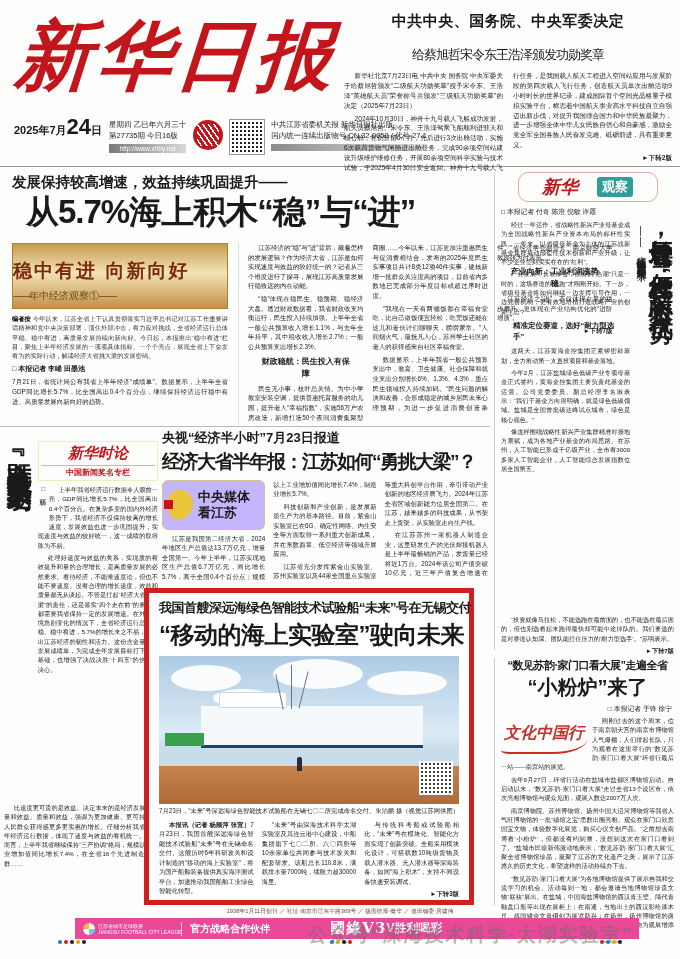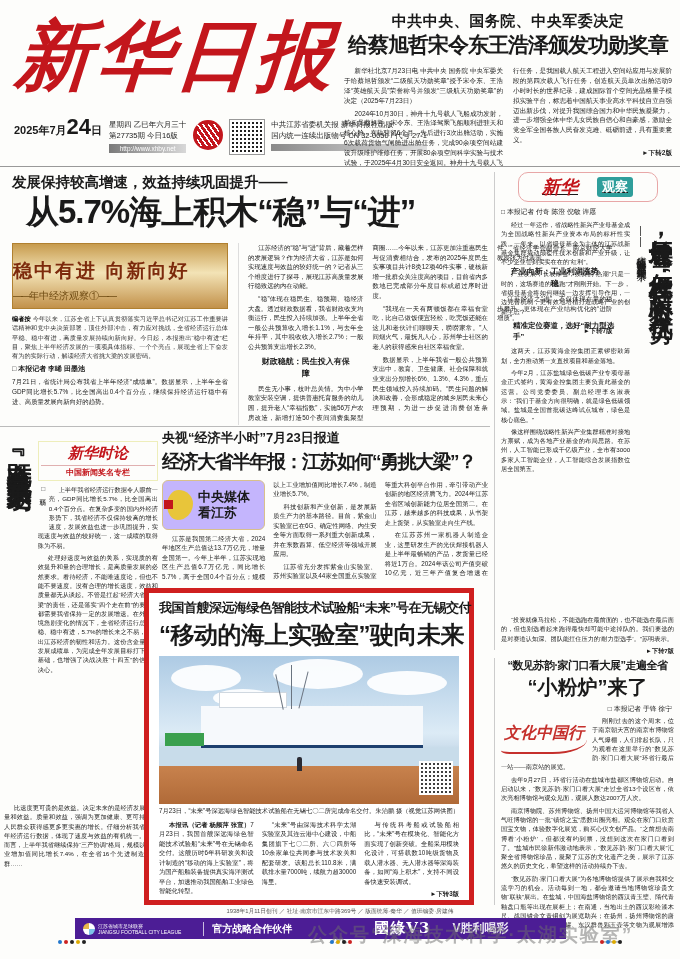--- a/index.html
+++ b/index.html
@@ -27,21 +27,21 @@
       background:repeating-linear-gradient(55deg,transparent 0 3px,#fff 3px 4.5px);}
   .qr{width:30px;height:30px;flex:0 0 auto;
       background:repeating-linear-gradient(0deg,#111 0 2px,#fff 2px 4px),
                  repeating-linear-gradient(90deg,#111 0 2px,#fff 2px 4px);
       background-blend-mode:screen;border:2px solid #fff;outline:1px solid #999;}
   .pubBar{margin-top:2px;height:7px;background:linear-gradient(90deg,#8a8a8a,#e0e0e0);}
 
   
   .topStory{position:absolute;left:344px;top:12px;width:328px;}
   .topKicker{font-size:15px;font-weight:bold;text-align:center;letter-spacing:.5px;}
-  .topHead{font-size:21px;font-weight:bold;text-align:center;letter-spacing:-1px;margin-top:0;}
+  .topHead{font-size:13px;font-weight:normal;text-align:center;letter-spacing:-1px;margin-top:15px;}
   .topBody{margin-top:7px;column-count:2;column-gap:10px;font-size:6.6px;line-height:1.5;color:#222;}
 
   
   .mainKicker{position:absolute;left:12px;top:173px;font-size:14.5px;font-weight:bold;}
   .mainHead{position:absolute;left:26px;top:190px;width:462px;font-size:33px;font-weight:bold;
             letter-spacing:-1px;white-space:nowrap;}
   .mainBand{position:absolute;left:12px;top:243px;width:476px;height:182px;display:flex;gap:10px;}
   .mbLeft{width:216px;flex:0 0 auto;}
   .gold{height:66px;background:linear-gradient(180deg,#c79b4e,#f3e3b6 45%,#c2914a);
         border:1px solid #b08030;text-align:left;padding-top:14px;box-sizing:border-box;}
@@ -50,21 +50,21 @@
   .goldSub:before,.goldSub:after{content:"——";letter-spacing:-2px;color:#6e4a12;}
   .ednote{font-size:6.2px;line-height:1.5;margin-top:5px;color:#333;}
   .ednote b{color:#000;}
   .mbByline{font-size:7px;font-weight:bold;margin-top:4px;}
   .mbLeft .p1{font-size:6.4px;line-height:1.5;margin-top:3px;}
   .mbRight{flex:1;column-count:2;column-gap:9px;font-size:6.4px;line-height:1.5;border-left:1px solid #ddd;padding-left:9px;}
   .mbRight .subhead{font-size:8px;}
 
   
   .guancha{position:absolute;left:494px;top:172px;width:180px;height:478px;border-left:1px solid #ccc;padding-left:6px;box-sizing:border-box;}
-  .gLogo{display:flex;align-items:center;justify-content:center;gap:19px;border:1px solid #e8a7a7;border-radius:10px;padding:2px 4px;width:130px;margin:0 auto;text-decoration:underline;}
+  .gLogo{display:flex;align-items:center;justify-content:center;gap:19px;border:1px solid #e8a7a7;border-radius:10px;padding:2px 4px;width:130px;margin:0 auto;}
   .gLogoXin{font-family:"DejaVu Serif",serif;font-style:italic;font-weight:bold;color:#c3161c;font-size:18px;}
   .gLogoGc{background:#2f9e9b;color:#fff;font-weight:bold;font-size:13px;padding:1px 5px;border-radius:3px;}
   .gByline{font-size:6.8px;margin:5px 0 3px 0;}
   .gMain{display:flex;height:392px;}
   .gText{flex:1;font-size:6.2px;line-height:1.5;overflow:hidden;}
   .gText .subhead{font-size:7.5px;text-align:left;}
   .gVhead{writing-mode:vertical-rl;height:392px;margin-left:4px;}
   .gVh1{font-size:24px;font-weight:bold;letter-spacing:2px;line-height:1.08;}
   .gVh2{font-size:10px;margin-top:6px;letter-spacing:1px;}
   .gTail{font-size:6.2px;line-height:1.5;margin-top:3px;}
@@ -113,21 +113,21 @@
   .cuKicker{font-size:11px;font-weight:bold;text-align:center;letter-spacing:-.5px;white-space:nowrap;}
   .cuHead{font-size:20px;font-weight:bold;text-align:center;line-height:1.25;margin-top:2px;}
   .cuByline{font-size:6.8px;text-align:right;margin:4px 2px 2px 0;}
   .cuLogo{float:left;width:86px;height:34px;margin:2px 5px 2px 0;
           font-family:"DejaVu Serif",serif;font-style:italic;font-weight:bold;color:#c5302c;font-size:16px;
           border-bottom:2px solid #c5302c;border-radius:0 0 40% 10%;line-height:30px;text-align:center;}
   .cuText{font-size:6.2px;line-height:1.5;}
 
   
   .footLine{position:absolute;left:0;top:907px;width:680px;text-align:center;font-size:5.8px;color:#555;}
-  .banner{position:absolute;left:75px;top:918px;width:491px;height:21px;background:#4c1d95;display:flex;align-items:center;color:#fff;gap:22px;padding:0 8px;box-sizing:border-box;}
+  .banner{position:absolute;left:75px;top:918px;width:564px;height:21px;background:#ec4899;display:flex;align-items:center;color:#fff;gap:0;padding:0 8px;box-sizing:border-box;}
   .league{display:flex;align-items:center;gap:3px;font-size:5px;line-height:1.2;}
   .ballIcon{width:12px;height:12px;border-radius:50%;background:conic-gradient(#fff 0 25%,#7ec3e8 0 50%,#fff 0 75%,#e8b84b 0 100%);}
   .partner{font-size:10px;font-weight:bold;border-left:1px solid rgba(255,255,255,.7);padding-left:8px;}
   .brandV3{font-size:15px;font-weight:bold;font-family:"DejaVu Serif",serif;margin-left:60px;letter-spacing:1px;}
   .slogan{font-size:12px;font-weight:bold;opacity:.9;}
   .watermark{position:absolute;right:2px;top:922px;width:370px;font-size:19px;font-weight:bold;color:rgba(110,110,110,.5);letter-spacing:2px;white-space:nowrap;overflow:hidden;}
   .dots{position:absolute;top:940px;display:flex;gap:2px;}
   .dot{width:4px;height:4px;border-radius:50%;}
 </style>
 </head>

